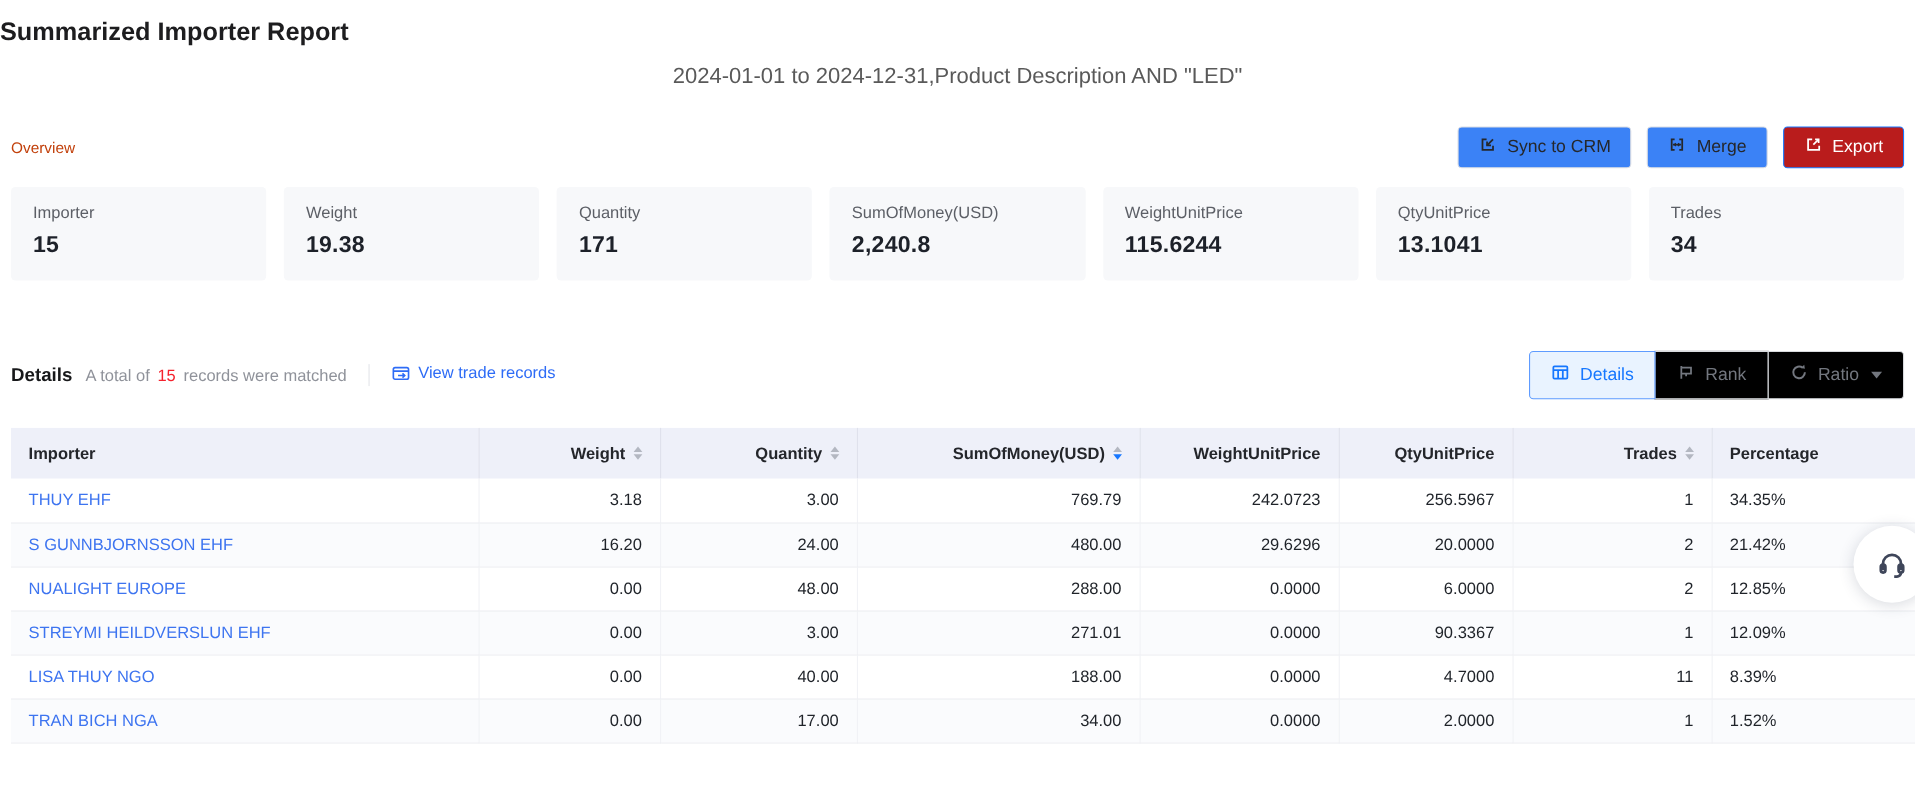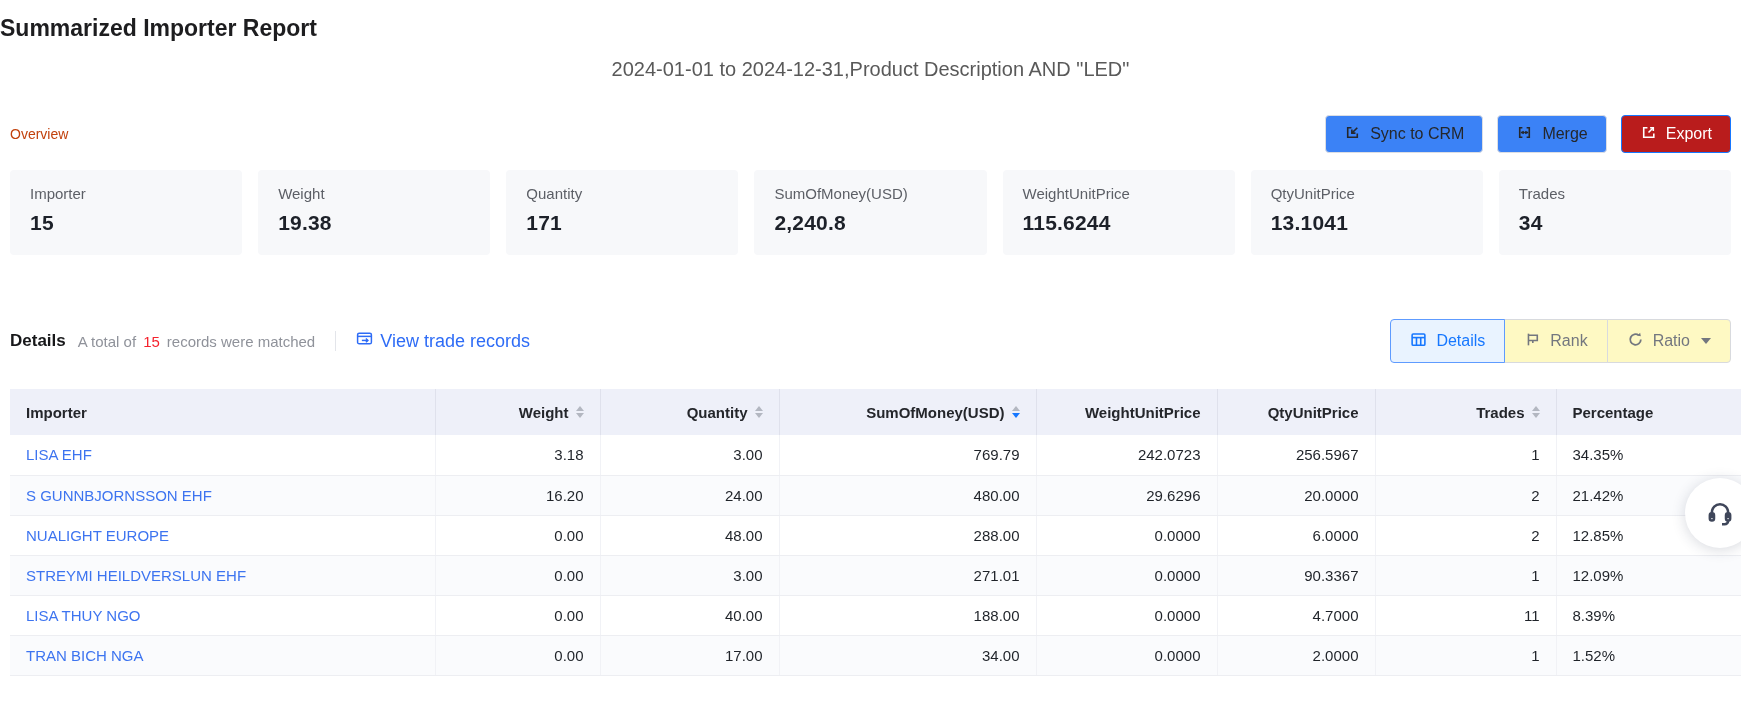--- a/index.html
+++ b/index.html
@@ -25,25 +25,25 @@
   .card-label { font-size:15px; color:#5c5f66; }
   .card-value { margin-top:9px; font-size:21px; font-weight:700; color:#1d2129; letter-spacing:.2px; }
 
   
   .details-bar { margin:64px 10px 0; display:flex; justify-content:space-between; align-items:center; height:44px; }
   .details-left { display:flex; align-items:center; }
   .details-heading { font-size:17px; font-weight:700; color:#17181a; }
   .match-summary { margin-left:12px; font-size:15px; color:#8f929a; display:flex; align-items:center; gap:7px; }
   .match-count { color:#f5222d; }
   .v-divider { width:1px; height:20px; background:#e3e5ea; margin:0 20px; }
-  .view-link { display:inline-flex; align-items:flex-end; gap:7px; font-size:18px; color:#2e6cf6;
+  .view-link { display:inline-flex; align-items:flex-start; gap:7px; font-size:15px; color:#2e6cf6;
     text-decoration:none; cursor:pointer; }
 
   .tab-group { display:flex; }
-  .tab { position:relative; height:44px; padding:0 19px; margin-left:-1px; background:#fef9c3;
+  .tab { position:relative; height:44px; padding:0 19px; margin-left:-1px; background:#000000;
     border:1px solid #d8dade; display:inline-flex; align-items:center; gap:9px;
     font-size:16px; color:#73777f; cursor:pointer; }
   .tab:first-child { margin-left:0; border-radius:4px 0 0 4px; }
   .tab:last-child { border-radius:0 4px 4px 0; }
   .tab.active { background:#e9f3ff; border-color:#5e9bff; color:#1677ff; z-index:2; }
   .caret-down { width:0; height:0; border-left:5px solid transparent; border-right:5px solid transparent;
     border-top:6px solid #73777f; margin-left:2px; }
 
   
   .report-table { margin:26px 0 0 10px; width:1731px; border-collapse:collapse; table-layout:fixed; }
@@ -254,21 +254,21 @@
       </th>
       <th class="al">
         <span class="th-flex">
             <span>Percentage</span>
           </span>
       </th>
     </tr>
   </thead>
   <tbody>
     <tr>
-      <td class="al"><a class="importer-link">LISA EHF</a></td>
+      <td class="al"><a class="importer-link">THUY EHF</a></td>
       <td class="ar">3.18</td>
       <td class="ar">3.00</td>
       <td class="ar">769.79</td>
       <td class="ar">242.0723</td>
       <td class="ar">256.5967</td>
       <td class="ar">1</td>
       <td class="al">34.35%</td>
     </tr>
     <tr>
       <td class="al"><a class="importer-link">S GUNNBJORNSSON EHF</a></td>

